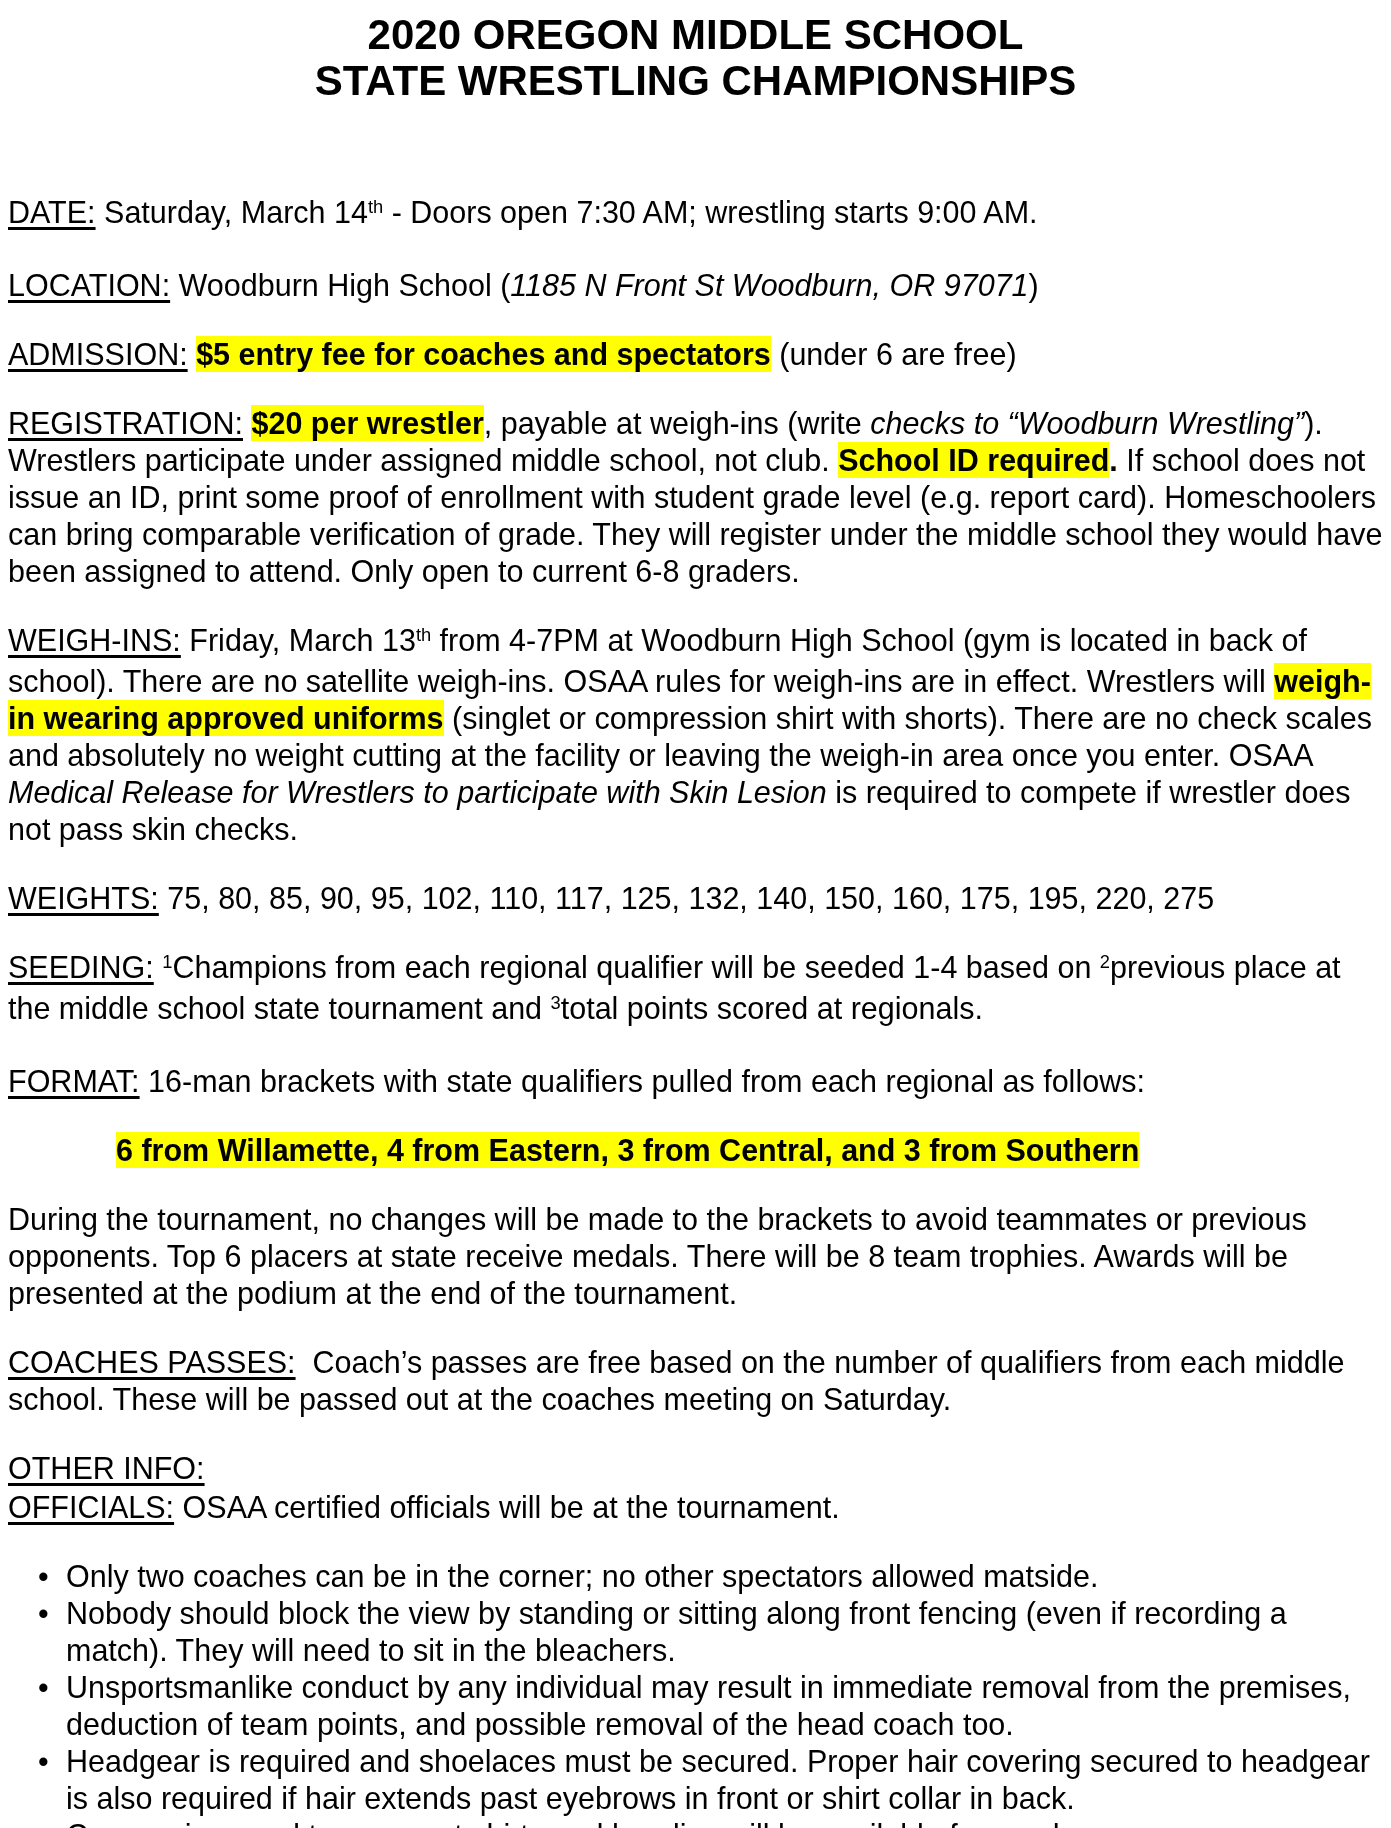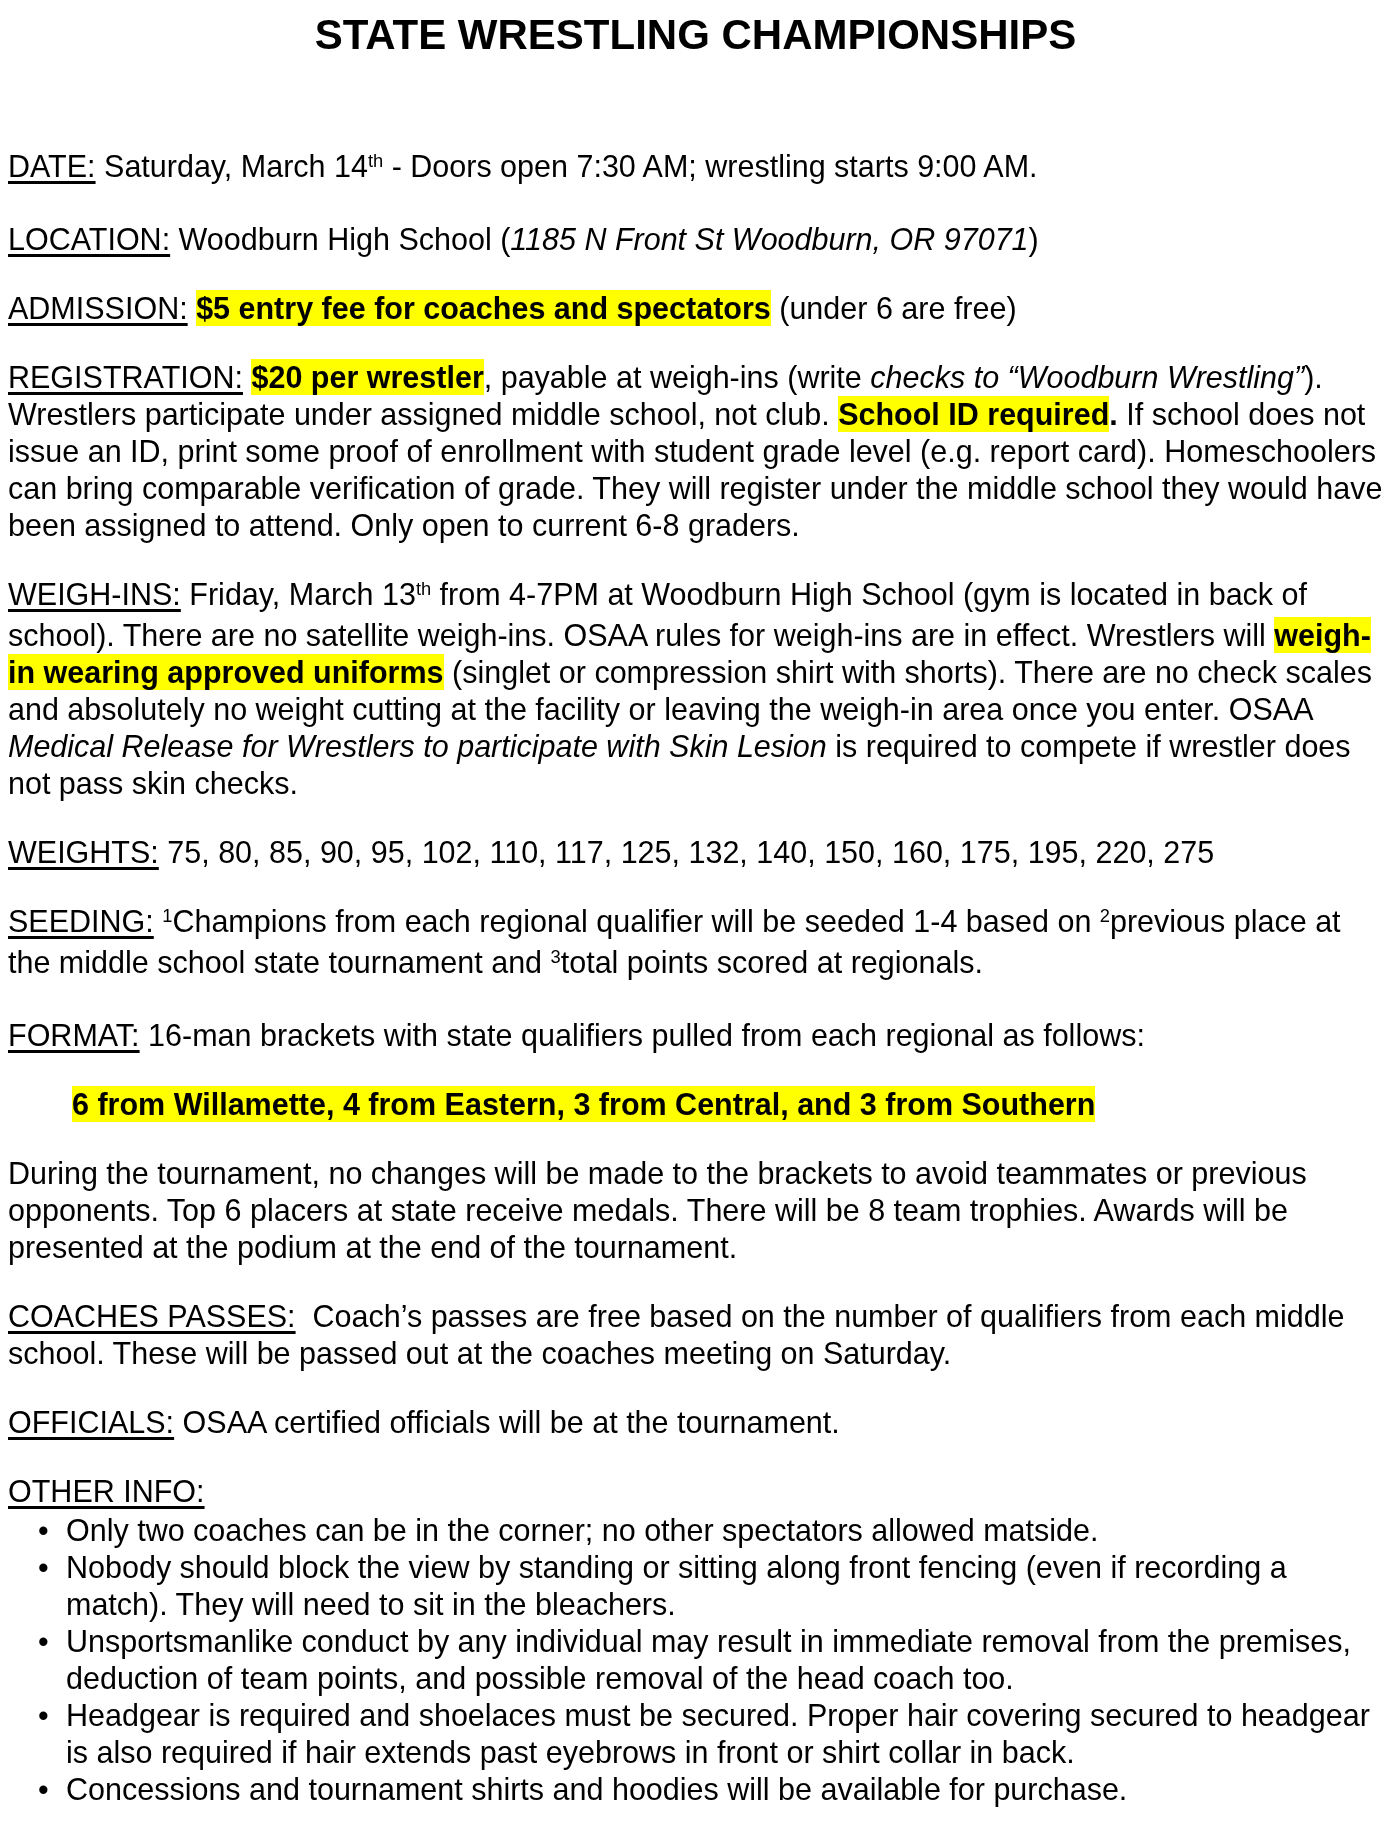--- a/index.html
+++ b/index.html
@@ -17,53 +17,54 @@
   }
   .title{
     text-align:center;
     font-weight:bold;
     font-size:42px;
     line-height:46px;
     margin:4px 0 90px 0;
   }
   .para{margin:0 0 32px 0;}
   .para.tight{margin:0 0 2px 0;}
-  .callout{margin-left:64px;}
+  .callout{margin-left:108px;}
   .r-p{font-style:normal;}
   .r-u{text-decoration:underline;text-decoration-thickness:2.5px;text-underline-offset:4px;}
   .r-b{font-weight:bold;}
   .r-hb{font-weight:bold;background:var(--hl,#ffff00);padding:1px 0;box-decoration-break:clone;text-align:center;-webkit-box-decoration-break:clone;}
   .r-i{font-style:italic;}
   .r-sup{font-size:0.6em;position:relative;top:-0.55em;}
   ul.bullets{list-style:none;margin:0;padding:0;}
   ul.bullets li{display:flex;margin:0;}
   .bullet{flex:none;width:28px;margin-left:30px;}
   .li-text{flex:1;}
 </style>
 </head>
 <body>
 
 <div class="page">
   <div class="title">
+    <div>2020 OREGON MIDDLE SCHOOL</div>
     <div style="color: #000000;">STATE WRESTLING CHAMPIONSHIPS</div>
   </div>
   <div>
       <div class="para"><span class="r-u">DATE:</span><span class="r-p"> Saturday, March 14</span><span class="r-sup">th</span><span class="r-p"> - Doors open 7:30 AM; wrestling starts 9:00 AM.</span></div>
       <div class="para"><span class="r-u">LOCATION:</span><span class="r-p"> Woodburn High School (</span><span class="r-i">1185 N Front St Woodburn, OR 97071</span><span class="r-p">)</span></div>
       <div class="para"><span class="r-u">ADMISSION:</span><span class="r-p"> </span><span class="r-hb">$5 entry fee for coaches and spectators</span><span class="r-p"> (under 6 are free)</span></div>
       <div class="para"><span class="r-u">REGISTRATION:</span><span class="r-p"> </span><span class="r-hb">$20 per wrestler</span><span class="r-p">, payable at weigh-ins (write </span><span class="r-i">checks to “Woodburn Wrestling”</span><span class="r-p">). Wrestlers participate under assigned middle school, not club. </span><span class="r-hb">School ID required</span><span class="r-b">.</span><span class="r-p"> If school does not issue an ID, print some proof of enrollment with student grade level (e.g. report card). Homeschoolers can bring comparable verification of grade. They will register under the middle school they would have been assigned to attend. Only open to current 6-8 graders.</span></div>
       <div class="para"><span class="r-u">WEIGH-INS:</span><span class="r-p"> Friday, March 13</span><span class="r-sup">th</span><span class="r-p"> from 4-7PM at Woodburn High School (gym is located in back of school). There are no satellite weigh-ins. OSAA rules for weigh-ins are in effect. Wrestlers will </span><span class="r-hb">weigh-in wearing approved uniforms</span><span class="r-p"> (singlet or compression shirt with shorts). There are no check scales and absolutely no weight cutting at the facility or leaving the weigh-in area once you enter. OSAA </span><span class="r-i">Medical Release for Wrestlers to participate with Skin Lesion</span><span class="r-p"> is required to compete if wrestler does not pass skin checks.</span></div>
       <div class="para"><span class="r-u">WEIGHTS:</span><span class="r-p"> 75, 80, 85, 90, 95, 102, 110, 117, 125, 132, 140, 150, 160, 175, 195, 220, 275</span></div>
       <div class="para"><span class="r-u">SEEDING:</span><span class="r-p"> </span><span class="r-sup">1</span><span class="r-p">Champions from each regional qualifier will be seeded 1-4 based on </span><span class="r-sup">2</span><span class="r-p">previous place at the middle school state tournament and </span><span class="r-sup">3</span><span class="r-p">total points scored at regionals.</span></div>
       <div class="para"><span class="r-u">FORMAT:</span><span class="r-p"> 16-man brackets with state qualifiers pulled from each regional as follows:</span></div>
       <div class="para callout"><span class="r-hb">6 from Willamette, 4 from Eastern, 3 from Central, and 3 from Southern</span></div>
       <div class="para"><span class="r-p">During the tournament, no changes will be made to the brackets to avoid teammates or previous opponents. Top 6 placers at state receive medals. There will be 8 team trophies. Awards will be presented at the podium at the end of the tournament.</span></div>
       <div class="para"><span class="r-u">COACHES PASSES:</span><span class="r-p">&nbsp; Coach’s passes are free based on the number of qualifiers from each middle school. These will be passed out at the coaches meeting on Saturday.</span></div>
+      <div class="para tight"><span class="r-u">OTHER INFO:</span></div>
       <div class="para"><span class="r-u">OFFICIALS:</span><span class="r-p"> OSAA certified officials will be at the tournament.</span></div>
-      <div class="para tight"><span class="r-u">OTHER INFO:</span></div>
       <ul class="bullets">
         <li>
           <span class="bullet">•</span>
           <span class="li-text"><span class="r-p">Only two coaches can be in the corner; no other spectators allowed matside.</span></span>
         </li>
         <li>
           <span class="bullet">•</span>
           <span class="li-text"><span class="r-p">Nobody should block the view by standing or sitting along front fencing (even if recording a match). They will need to sit in the bleachers.</span></span>
         </li>
         <li>

